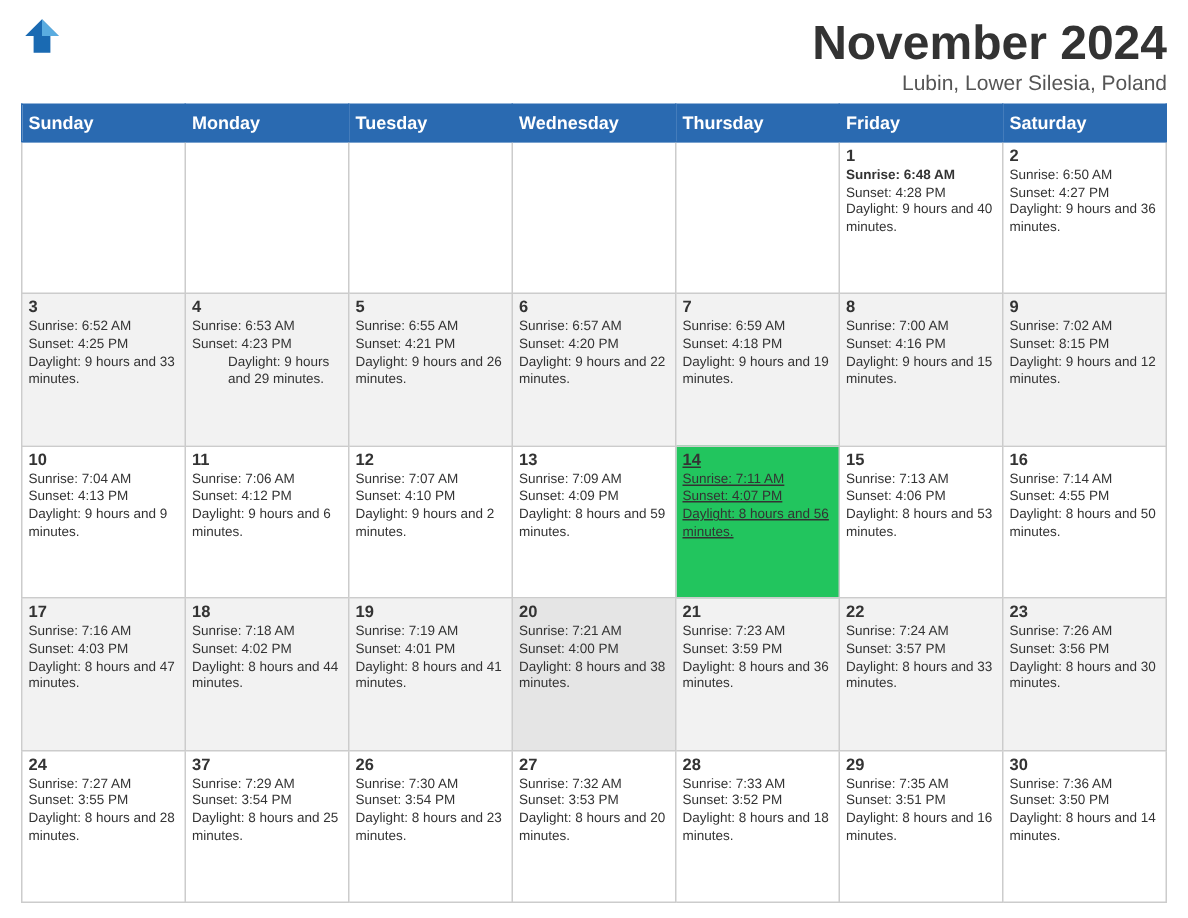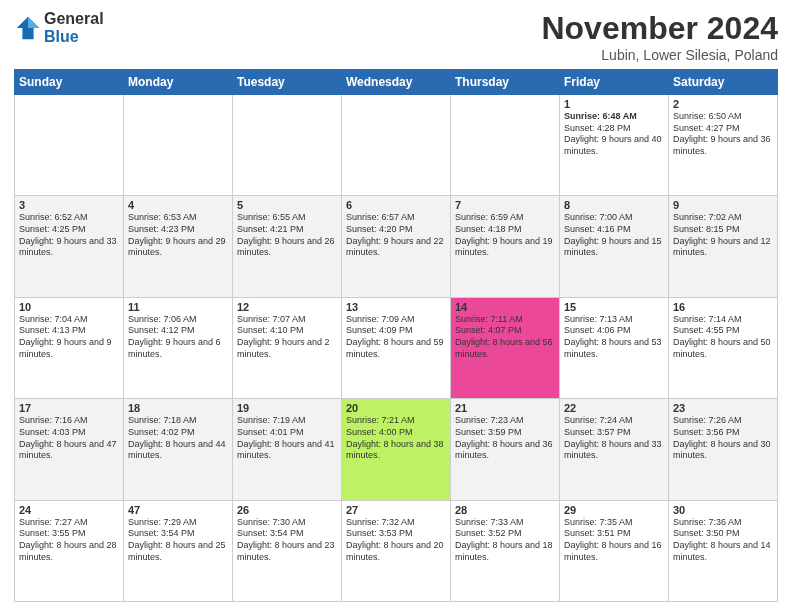--- a/index.html
+++ b/index.html
@@ -109,24 +109,20 @@
 </head>
 <body>
 
 <div class="page">
   <div class="header">
     <div class="logo">
       <svg class="logo-icon" viewBox="0 0 40 40">
         <polygon points="20,4 36,20 28,20 28,36 12,36 12,20 4,20" fill="#1a6ab2"></polygon>
         <polygon points="20,4 36,20 20,20" fill="#5aace0"></polygon>
       </svg>
-      <div class="logo-text">
-        <span class="logo-general">General</span>
-        <span class="logo-blue">Blue</span>
-      </div>
     </div>
     <div class="title-section">
       <div class="month-title">November 2024</div>
       <div class="location">Lubin, Lower Silesia, Poland</div>
     </div>
   </div>
 
   <div class="calendar">
     <table>
       <thead>
@@ -164,21 +160,21 @@
             <td style="background: rgb(242, 242, 242);">
               <span class="day-num">3</span>
               <div style="font-size: 9px; line-height: 1.3;">Sunrise: 6:52 AM</div>
               <div style="font-size: 9px; line-height: 1.3;">Sunset: 4:25 PM</div>
               <div style="font-size: 9px; line-height: 1.3;">Daylight: 9 hours and 33 minutes.</div>
             </td>
             <td style="background: rgb(242, 242, 242);">
               <span class="day-num">4</span>
               <div style="font-size: 9px; line-height: 1.3;">Sunrise: 6:53 AM</div>
               <div style="font-size: 9px; line-height: 1.3;">Sunset: 4:23 PM</div>
-              <div style="font-size: 9px; line-height: 1.3;">Daylight: 9 hours and 29 minutes.</div>
+              <div style="font-size: 9px; line-height: 1.3; margin-left: 24px;">Daylight: 9 hours and 29 minutes.</div>
             </td>
             <td style="background: rgb(242, 242, 242);">
               <span class="day-num">5</span>
               <div style="font-size: 9px; line-height: 1.3;">Sunrise: 6:55 AM</div>
               <div style="font-size: 9px; line-height: 1.3;">Sunset: 4:21 PM</div>
               <div style="font-size: 9px; line-height: 1.3;">Daylight: 9 hours and 26 minutes.</div>
             </td>
             <td style="background: rgb(242, 242, 242);">
               <span class="day-num">6</span>
               <div style="font-size: 9px; line-height: 1.3;">Sunrise: 6:57 AM</div>
@@ -222,21 +218,21 @@
               <div style="font-size: 9px; line-height: 1.3;">Sunrise: 7:07 AM</div>
               <div style="font-size: 9px; line-height: 1.3;">Sunset: 4:10 PM</div>
               <div style="font-size: 9px; line-height: 1.3;">Daylight: 9 hours and 2 minutes.</div>
             </td>
             <td style="background: rgb(255, 255, 255);">
               <span class="day-num">13</span>
               <div style="font-size: 9px; line-height: 1.3;">Sunrise: 7:09 AM</div>
               <div style="font-size: 9px; line-height: 1.3;">Sunset: 4:09 PM</div>
               <div style="font-size: 9px; line-height: 1.3;">Daylight: 8 hours and 59 minutes.</div>
             </td>
-            <td style="background: #ec4899;">
+            <td style="background: #22c55e; text-decoration: underline;">
               <span class="day-num">14</span>
               <div style="font-size: 9px; line-height: 1.3;">Sunrise: 7:11 AM</div>
               <div style="font-size: 9px; line-height: 1.3;">Sunset: 4:07 PM</div>
               <div style="font-size: 9px; line-height: 1.3;">Daylight: 8 hours and 56 minutes.</div>
             </td>
             <td style="background: rgb(255, 255, 255);">
               <span class="day-num">15</span>
               <div style="font-size: 9px; line-height: 1.3;">Sunrise: 7:13 AM</div>
               <div style="font-size: 9px; line-height: 1.3;">Sunset: 4:06 PM</div>
               <div style="font-size: 9px; line-height: 1.3;">Daylight: 8 hours and 53 minutes.</div>
@@ -260,21 +256,21 @@
               <div style="font-size: 9px; line-height: 1.3;">Sunrise: 7:18 AM</div>
               <div style="font-size: 9px; line-height: 1.3;">Sunset: 4:02 PM</div>
               <div style="font-size: 9px; line-height: 1.3;">Daylight: 8 hours and 44 minutes.</div>
             </td>
             <td style="background: rgb(242, 242, 242);">
               <span class="day-num">19</span>
               <div style="font-size: 9px; line-height: 1.3;">Sunrise: 7:19 AM</div>
               <div style="font-size: 9px; line-height: 1.3;">Sunset: 4:01 PM</div>
               <div style="font-size: 9px; line-height: 1.3;">Daylight: 8 hours and 41 minutes.</div>
             </td>
-            <td style="background: #bef264; margin-left: 28px;">
+            <td style="background: #e5e5e5; margin-left: 28px;">
               <span class="day-num">20</span>
               <div style="font-size: 9px; line-height: 1.3;">Sunrise: 7:21 AM</div>
               <div style="font-size: 9px; line-height: 1.3;">Sunset: 4:00 PM</div>
               <div style="font-size: 9px; line-height: 1.3;">Daylight: 8 hours and 38 minutes.</div>
             </td>
             <td style="background: rgb(242, 242, 242);">
               <span class="day-num">21</span>
               <div style="font-size: 9px; line-height: 1.3;">Sunrise: 7:23 AM</div>
               <div style="font-size: 9px; line-height: 1.3;">Sunset: 3:59 PM</div>
               <div style="font-size: 9px; line-height: 1.3;">Daylight: 8 hours and 36 minutes.</div>
@@ -293,21 +289,21 @@
             </td>
           </tr>
           <tr>
             <td style="background: rgb(255, 255, 255);">
               <span class="day-num">24</span>
               <div style="font-size: 9px; line-height: 1.3;">Sunrise: 7:27 AM</div>
               <div style="font-size: 9px; line-height: 1.3;">Sunset: 3:55 PM</div>
               <div style="font-size: 9px; line-height: 1.3;">Daylight: 8 hours and 28 minutes.</div>
             </td>
             <td style="background: rgb(255, 255, 255);">
-              <span class="day-num">47</span>
+              <span class="day-num">37</span>
               <div style="font-size: 9px; line-height: 1.3;">Sunrise: 7:29 AM</div>
               <div style="font-size: 9px; line-height: 1.3;">Sunset: 3:54 PM</div>
               <div style="font-size: 9px; line-height: 1.3;">Daylight: 8 hours and 25 minutes.</div>
             </td>
             <td style="background: rgb(255, 255, 255);">
               <span class="day-num">26</span>
               <div style="font-size: 9px; line-height: 1.3;">Sunrise: 7:30 AM</div>
               <div style="font-size: 9px; line-height: 1.3;">Sunset: 3:54 PM</div>
               <div style="font-size: 9px; line-height: 1.3;">Daylight: 8 hours and 23 minutes.</div>
             </td>

